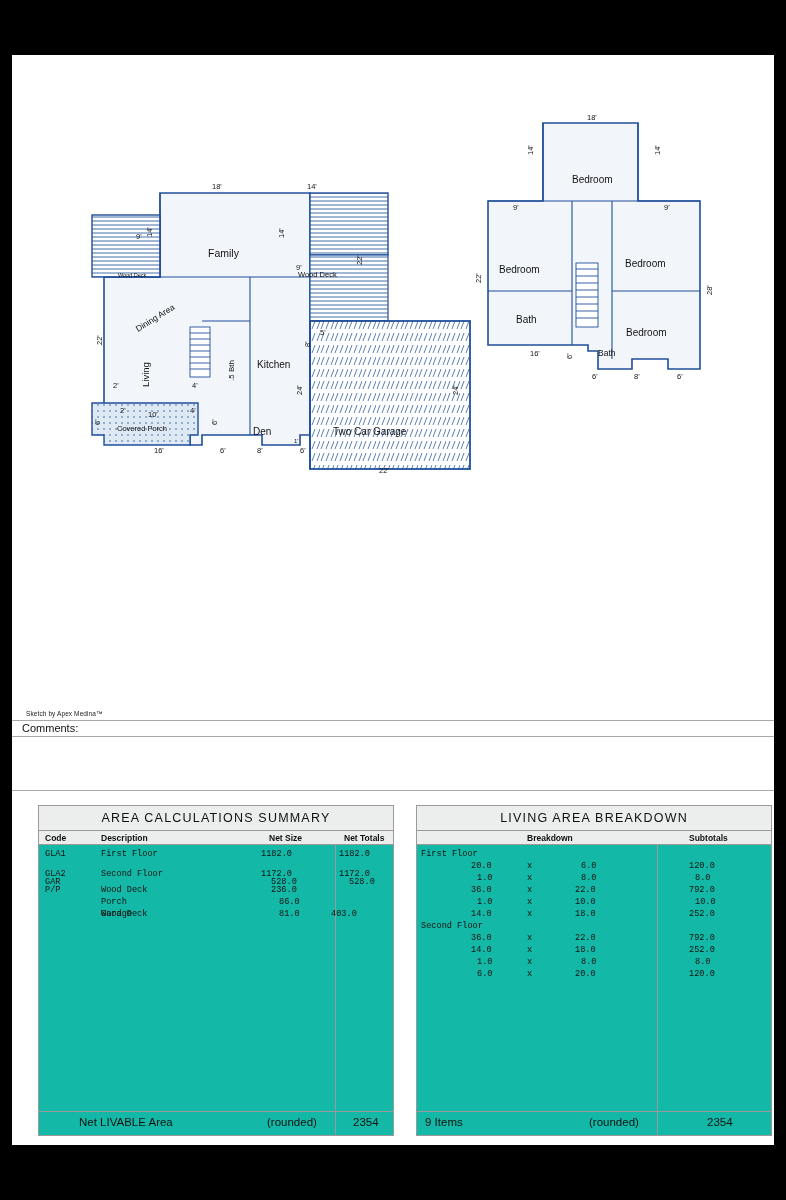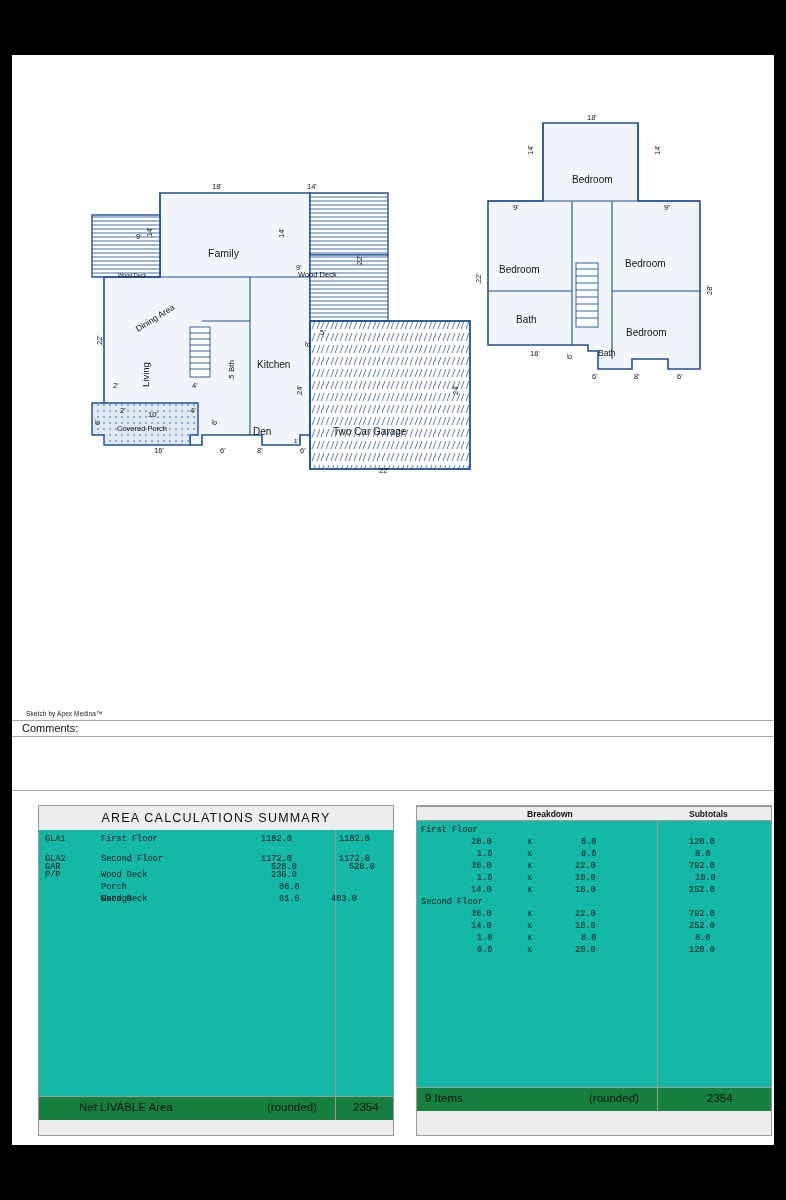--- a/index.html
+++ b/index.html
@@ -96,21 +96,21 @@
     height: 266px;
     background: #14b8a6;
     font-family: "Liberation Mono", monospace;
     font-size: 8.6px;
     color: #111;
   }
   .panel-foot {
     position: relative;
     height: 24px;
     border-top: 1px solid #9a9a9a;
-    background: #15803d;
+    background: #14b8a6;
     font-size: 11.5px;
     color: #111;
   }
   .panel-foot span { position: absolute; top: 4px; }
 
   
   .vsep {
     position: absolute;
     width: 1px;
     background: #9a9a9a;
@@ -249,20 +249,26 @@
 
     <div class="rule rule1"></div>
     <div class="comments">Comments:</div>
     <div class="rule rule2"></div>
     <div class="rule rule3"></div>
 
     <div class="tables">
 
       <div class="panel left">
         <div class="panel-title">AREA  CALCULATIONS  SUMMARY</div>
+        <div class="panel-head mono-head">
+          <span style="left:6px;">Code</span>
+          <span style="left:62px;">Description</span>
+          <span style="left:230px;">Net Size</span>
+          <span style="left:305px;">Net Totals</span>
+        </div>
         <div class="panel-body">
           <div class="vsep" style="left:296px; top:0;"></div>
 
           <div class="row" style="top:4px;">
             <span class="c" style="left:6px;">GLA1</span>
             <span class="c" style="left:62px;">First Floor</span>
             <span class="c" style="left:222px;">1182.0</span>
             <span class="c" style="left:300px;">1182.0</span>
           </div>
           <div class="row" style="top:24px;">
@@ -298,20 +304,21 @@
         </div>
         <div class="panel-foot">
           <div class="vsep" style="left:296px; top:0; bottom:0;"></div>
           <span style="left:40px;">Net LIVABLE Area</span>
           <span style="left:228px;">(rounded)</span>
           <span style="left:314px;">2354</span>
         </div>
       </div>
 
       <div class="panel right">
+        <div class="panel-title">LIVING  AREA  BREAKDOWN</div>
         <div class="panel-head mono-head">
           <span style="left:110px;">Breakdown</span>
           <span style="left:272px;">Subtotals</span>
         </div>
         <div class="panel-body">
           <div class="vsep" style="left:240px; top:0;"></div>
 
           <div class="row" style="top:4px;">
             <span class="c" style="left:4px;">First Floor</span>
           </div>

